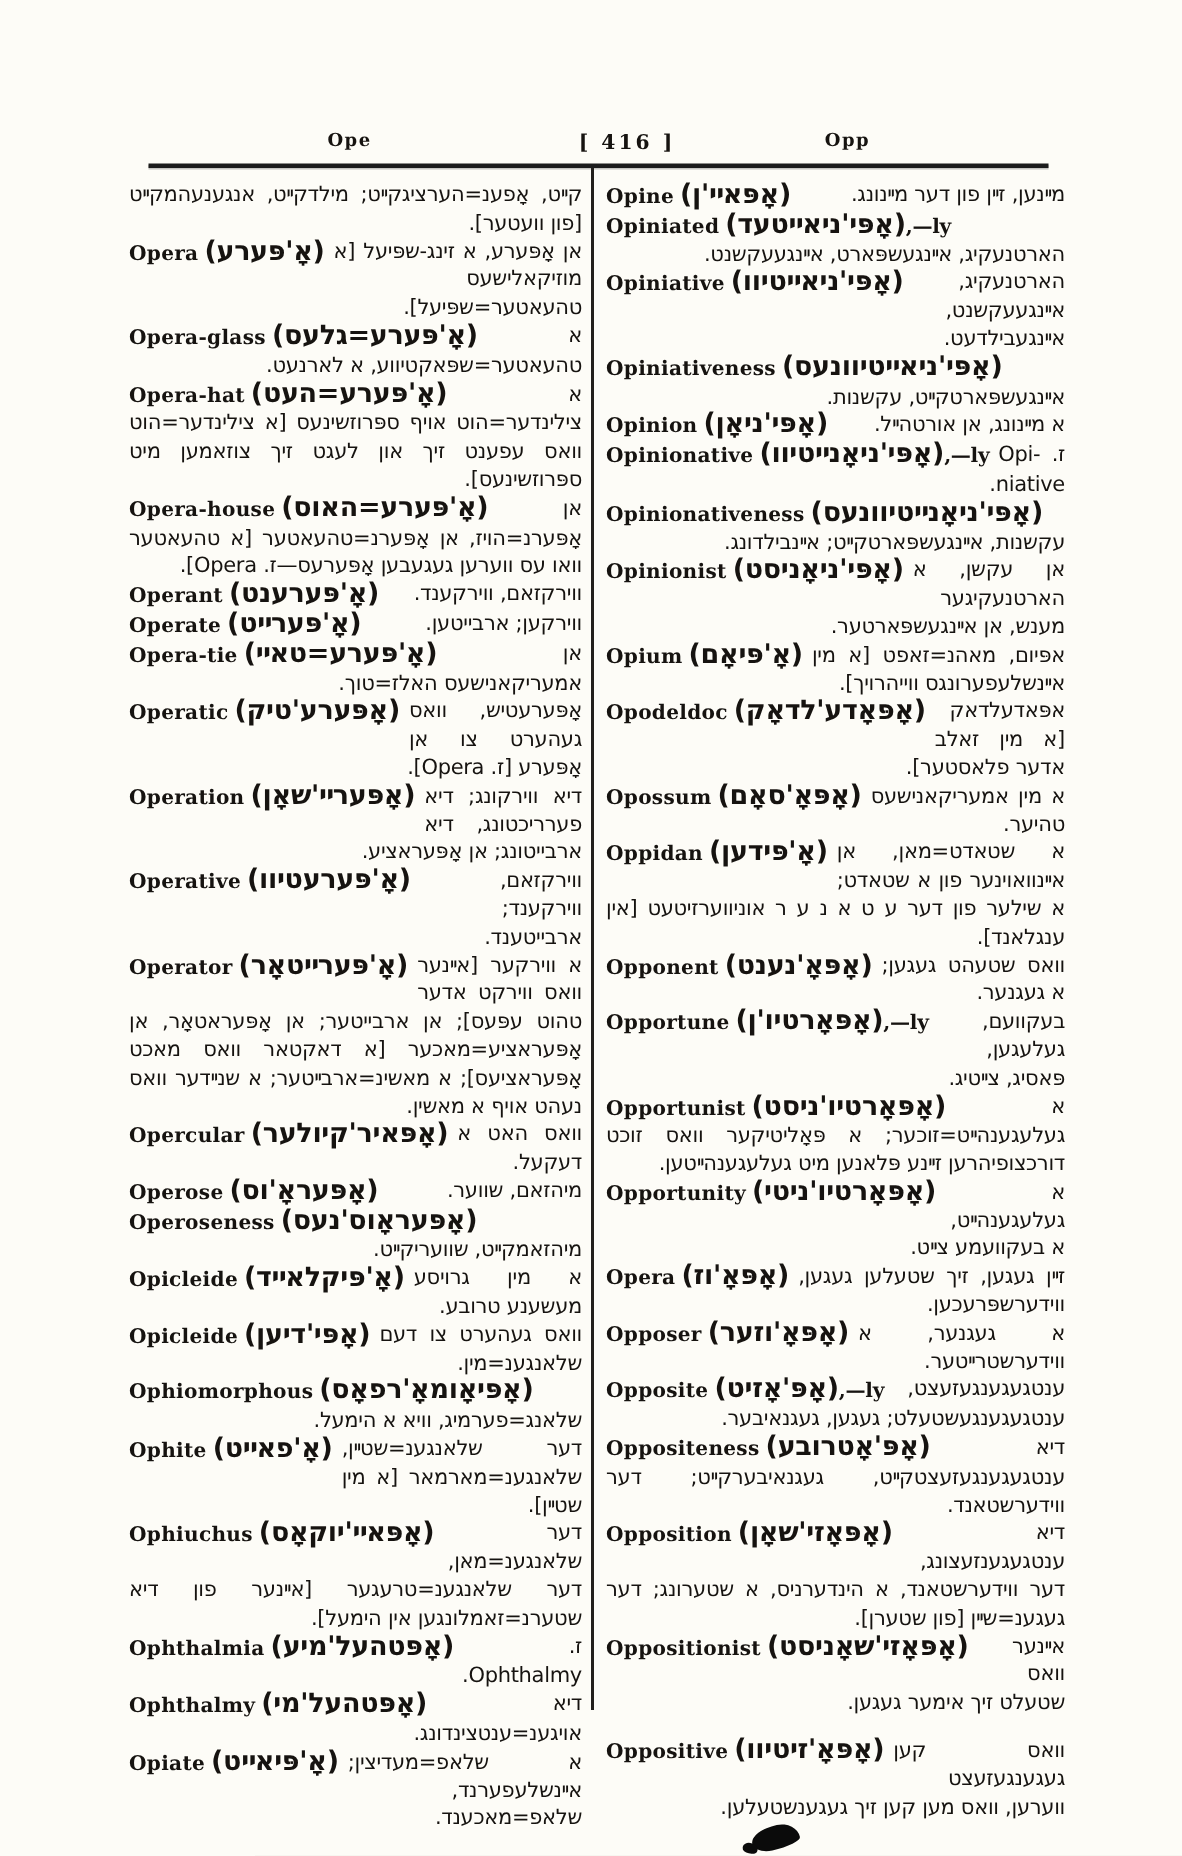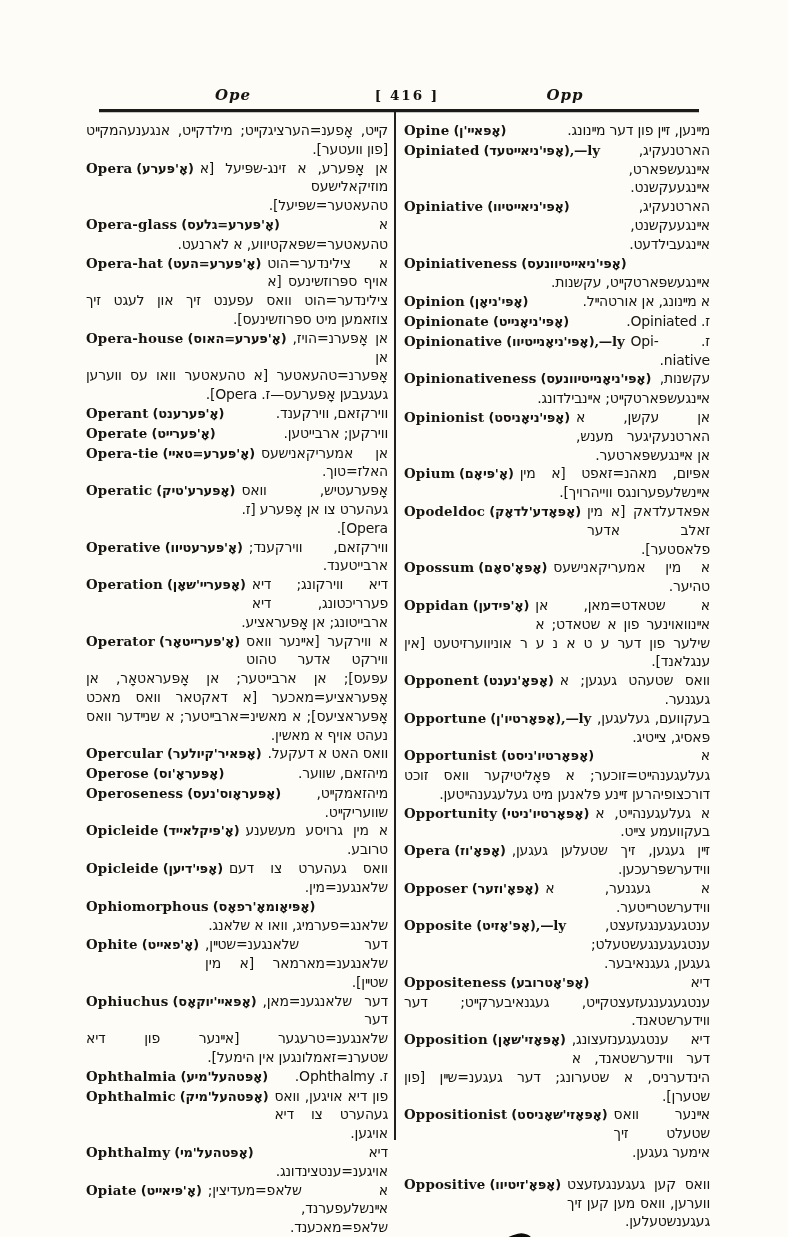--- a/index.html
+++ b/index.html
@@ -4,46 +4,46 @@
 <style>
   html,body{margin:0;padding:0;background:#f4f2ec;}
   .page{
     position:relative;width:788px;height:1237px;overflow:hidden;
     background:#fdfcf7;color:#161310;
     font-family:"DejaVu Sans",sans-serif;
   }
   .running-head{position:absolute;top:0;left:0;width:100%;height:110px;}
   .rh{
     position:absolute;top:86px;transform:translateX(-50%);
-    font-family:"DejaVu Serif",serif;font-weight:bold;font-size:15px;letter-spacing:1px;font-style:italic;
+    font-family:"DejaVu Serif",serif;font-weight:bold;font-size:12px;letter-spacing:1px;
   }
   .rh-left{left:233px;}
   .rh-right{left:565px;}
   .pageno{
-    position:absolute;top:87px;left:407px;transform:translateX(-50%);
+    position:absolute;top:87px;left:418px;transform:translateX(-50%);
     font-family:"DejaVu Serif",serif;font-size:13.5px;letter-spacing:2px;font-weight:bold;
   }
   .rule{position:absolute;top:109px;left:99px;width:600px;height:3px;background:#1b1b1b;
     box-shadow:0 1px 0 rgba(27,27,27,.25);}
   .divider{position:absolute;top:112px;left:394px;width:2px;height:1028px;background:#221f1c;}
   .col{position:absolute;top:121px;}
   .col-left{left:86px;width:302px;}
   .col-right{left:404px;width:306px;}
   .entry{
     direction:rtl;text-align:justify;
     font-size:14px;line-height:18.8px;letter-spacing:-0.2px;
   }
   .entry::after{content:"";display:block;clear:both;}
   .hw{
     float:left;direction:ltr;unicode-bidi:isolate;
     font-family:"DejaVu Serif",serif;font-weight:bold;font-size:13.4px;
     margin-right:6px;white-space:nowrap;
   }
   .head{letter-spacing:0.2px;}
-  .pron{font-family:"DejaVu Sans",sans-serif;font-weight:bold;font-size:13px;margin-left:4px;}
+  .pron{font-family:"DejaVu Sans",sans-serif;font-weight:bold;font-size:18px;margin-left:4px;}
   .suffix{font-family:"DejaVu Serif",serif;font-weight:bold;}
   .gap-top{margin-top:13px;}
   .blob{
     display:block;width:32px;height:16px;background:#0b0b0b;
     border-radius:58% 42% 62% 38% / 55% 68% 32% 45%;
     margin:3px 58% 2px 0;transform:rotate(-12deg);
     position:relative;
   }
   .blob::after{
     content:"";position:absolute;left:-7px;top:8px;width:10px;height:7px;background:#0b0b0b;
@@ -105,30 +105,30 @@
         <span class="hw"><b class="head">Opera-tie</b><span class="pron" dir="rtl">(אָ'פּערע=טאײ)</span></span><span class="def">אן אמעריקאנישעס האלז=טוך.</span>
         
       </div>
 
       <div class="entry">
         <span class="hw"><b class="head">Operatic</b><span class="pron" dir="rtl">(אָפּערע'טיק)</span></span><span class="def">אָפּערעטיש, וואס געהערט צו אן אָפּערע [ז. Opera].</span>
         
       </div>
 
       <div class="entry">
+        <span class="hw"><b class="head">Operation</b><span class="pron" dir="rtl">(אָפּערײ'שאָן)</span></span><span class="def">דיא ווירקונג; דיא פערריכטונג, דיא ארבייטונג; אן אָפּעראציע.</span>
+        
+      </div>
+
+      <div class="entry">
         <span class="hw"><b class="head">Operative</b><span class="pron" dir="rtl">(אָ'פּערעטיוו)</span></span><span class="def">ווירקזאם, ווירקענד; ארבייטענד.</span>
         
       </div>
 
       <div class="entry">
-        <span class="hw"><b class="head">Operation</b><span class="pron" dir="rtl">(אָפּערײ'שאָן)</span></span><span class="def">דיא ווירקונג; דיא פערריכטונג, דיא ארבייטונג; אן אָפּעראציע.</span>
-        
-      </div>
-
-      <div class="entry">
         <span class="hw"><b class="head">Operator</b><span class="pron" dir="rtl">(אָ'פּערײטאָר)</span></span><span class="def">א ווירקער [אײנער וואס ווירקט אדער טהוט עפּעס]; אן ארבייטער; אן אָפּעראטאָר, אן אָפּעראציע=מאכער [א דאקטאר וואס מאכט אָפּעראציעס]; א מאשינ=ארבײטער; א שנײדער וואס נעהט אויף א מאשין.</span>
         
       </div>
 
       <div class="entry">
         <span class="hw"><b class="head">Opercular</b><span class="pron" dir="rtl">(אָפּאיר'קיולער)</span></span><span class="def">וואס האט א דעקעל.</span>
         
       </div>
 
       <div class="entry">
@@ -145,43 +145,39 @@
         <span class="hw"><b class="head">Opicleide</b><span class="pron" dir="rtl">(אָ'פּיקלאײד)</span></span><span class="def">א מין גרויסע מעשענע טרובע.</span>
         
       </div>
 
       <div class="entry">
         <span class="hw"><b class="head">Opicleide</b><span class="pron" dir="rtl">(אָפּי'דיען)</span></span><span class="def">וואס געהערט צו דעם שלאנגענ=מין.</span>
         
       </div>
 
       <div class="entry">
-        <span class="hw"><b class="head">Ophiomorphous</b><span class="pron" dir="rtl">(אָפּיאָומאָ'רפאָס)</span></span><span class="def">שלאנג=פערמיג, וואו א שלאנג.</span>
+        <span class="hw"><b class="head">Ophiomorphous</b><span class="pron" dir="rtl">(אָפּיאָומאָ'רפאָס)</span></span><span class="def">שלאנג=פערמיג, וויא א הימעל.</span>
         
       </div>
 
       <div class="entry">
         <span class="hw"><b class="head">Ophite</b><span class="pron" dir="rtl">(אָ'פאײט)</span></span><span class="def">דער שלאנגענ=שטײן, שלאנגענ=מארמאר [א מין שטײן].</span>
         
       </div>
 
       <div class="entry">
         <span class="hw"><b class="head">Ophiuchus</b><span class="pron" dir="rtl">(אָפּאײ'יוקאָס)</span></span><span class="def">דער שלאנגענ=מאן, דער שלאנגענ=טרעגער [אײנער פון דיא שטערנ=זאמלונגען אין הימעל].</span>
         
       </div>
 
       <div class="entry">
         <span class="hw"><b class="head">Ophthalmia</b><span class="pron" dir="rtl">(אָפּטהעל'מיע)</span></span><span class="def">ז. Ophthalmy.</span>
         
       </div>
 
-      <div class="entry">
-        <span class="hw"><b class="head">Ophthalmic</b><span class="pron" dir="rtl">(אָפּטהעל'מיק)</span></span><span class="def">פון דיא אויגען, וואס געהערט צו דיא אויגען.</span>
-        
-      </div>
 
       <div class="entry">
         <span class="hw"><b class="head">Ophthalmy</b><span class="pron" dir="rtl">(אָפּטהעל'מי)</span></span><span class="def">דיא אויגענ=ענטצינדונג.</span>
         
       </div>
 
       <div class="entry">
         <span class="hw"><b class="head">Opiate</b><span class="pron" dir="rtl">(אָ'פּיאײט)</span></span><span class="def">א שלאפ=מעדיצין; אײנשלעפערנד, שלאפ=מאכענד.</span>
         
       </div>
@@ -207,24 +203,20 @@
       <div class="entry">
         <span class="hw"><b class="head">Opiniativeness</b><span class="pron" dir="rtl">(אָפּי'ניאײטיוונעס)</span></span><span class="def">אײנגעשפּארטקײט, עקשנות.</span>
         
       </div>
 
       <div class="entry">
         <span class="hw"><b class="head">Opinion</b><span class="pron" dir="rtl">(אָפּי'ניאָן)</span></span><span class="def">א מײנונג, אן אורטהײל.</span>
         
       </div>
 
-      <div class="entry">
-        <span class="hw"><b class="head">Opinionate</b><span class="pron" dir="rtl">(אָפּי'ניאָנײט)</span></span><span class="def">ז. Opiniated.</span>
-        
-      </div>
 
       <div class="entry">
         <span class="hw"><b class="head">Opinionative</b><span class="pron" dir="rtl">(אָפּי'ניאָנײטיוו)</span><span class="suffix">,—ly</span></span><span class="def">ז. Opi-niative.</span>
         
       </div>
 
       <div class="entry">
         <span class="hw"><b class="head">Opinionativeness</b><span class="pron" dir="rtl">(אָפּי'ניאָנײטיוונעס)</span></span><span class="def">עקשנות, אײנגעשפּארטקײט; אײנבילדונג.</span>
         
       </div>

